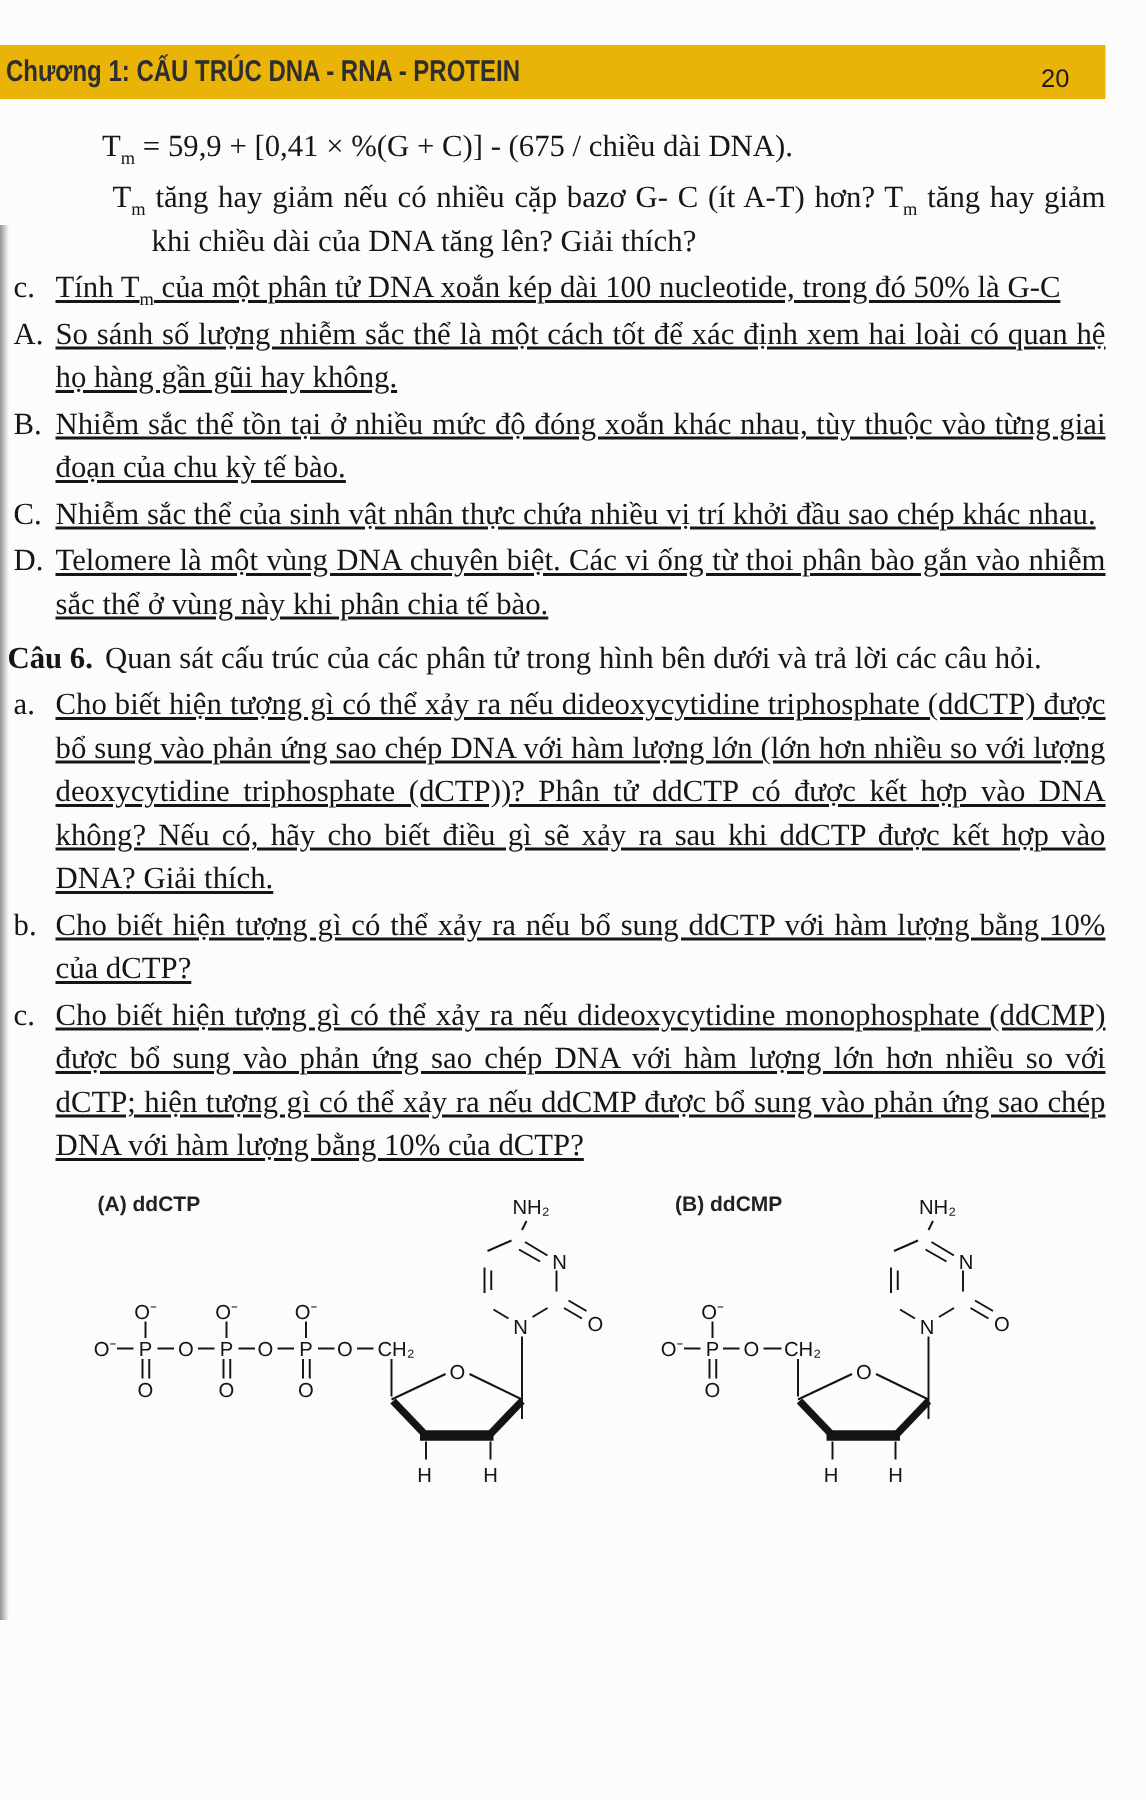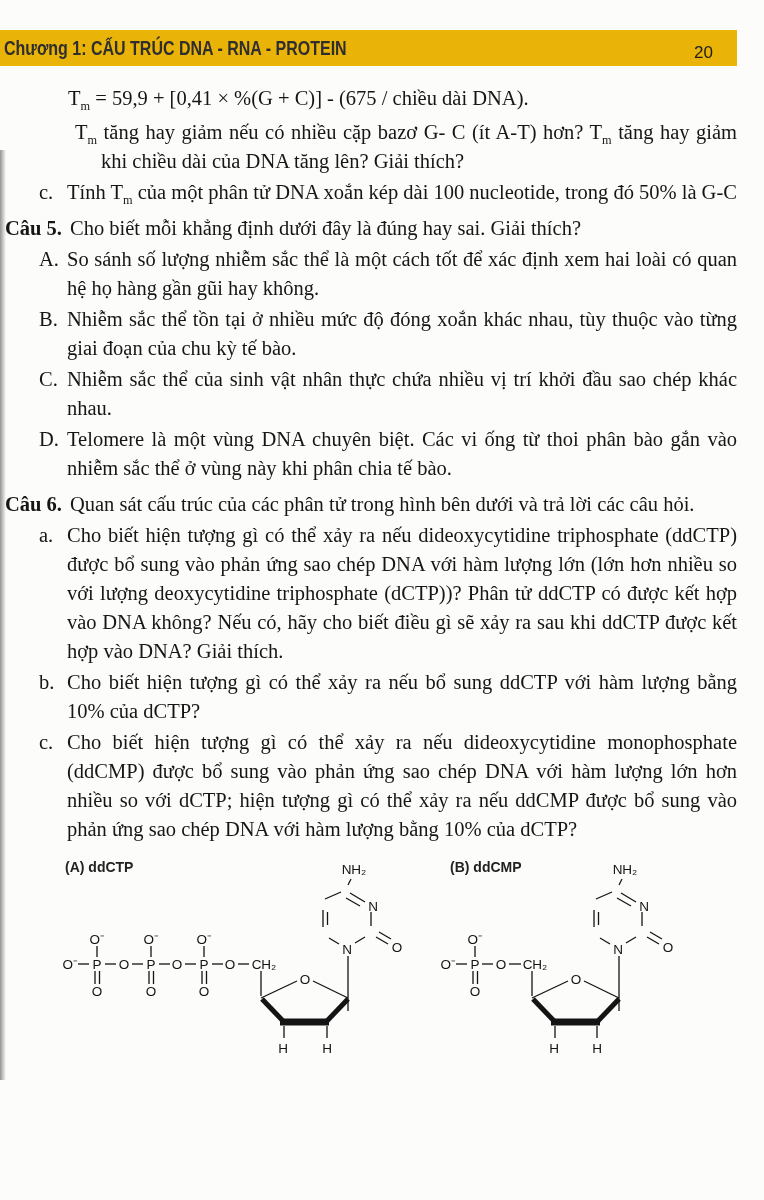--- a/index.html
+++ b/index.html
@@ -17,21 +17,21 @@
   .page-number{
     position:absolute;right:24px;bottom:3px;
     font-family:"Liberation Sans",sans-serif;font-size:17px;color:#1d1d1d;
   }
   .content{
     position:absolute;top:66px;left:0;width:737px;
     font-size:20.5px;line-height:29px;text-align:justify;
   }
   .block-formula{margin:18px 0 5px;text-align:left;padding-left:68px;}
   .block-para{padding-left:101px;text-indent:-26px;margin:0;}
-  .block-item{padding-left:67px;margin:2px 0;}
+  .block-item{padding-left:37px;margin:2px 0;text-decoration:underline;}
   .block-item .marker{display:inline-block;width:28px;margin-left:-28px;}
   .block-question{margin:7px 0 2px;padding-left:5px;}
   .block-question .marker{font-weight:700;padding-right:8px;}
   sub{font-size:0.6em;line-height:0;}
   .figure{position:relative;height:218px;margin-top:8px;width:737px;}
   .figure svg{position:absolute;top:0;overflow:visible;}
   .atom{font-family:"Liberation Sans",sans-serif;font-size:13.5px;fill:#141414;}
   .fig-label{font-family:"Liberation Sans",sans-serif;font-size:14px;font-weight:600;fill:#222;}
   .edge-shadow{
     position:absolute;left:0;top:150px;width:6px;height:930px;pointer-events:none;
@@ -46,21 +46,20 @@
   <div class="header-bar" style="background: #eab308;">
     <div class="header-title">Chương 1: CẤU TRÚC DNA - RNA - PROTEIN</div>
     <div class="page-number">20</div>
   </div>
 
   <div class="content">
     <div id="blocks-top">
         <div class="block-formula"><span><span>T</span><sub>m</sub><span> = 59,9 + [0,41 × %(G + C)] - (675 / chiều dài DNA).</span></span></div>
         <div class="block-para"><span><span>T</span><sub>m</sub><span> tăng hay giảm nếu có nhiều cặp bazơ G- C (ít A-T) hơn? T</span><sub>m</sub><span> tăng hay giảm khi chiều dài của DNA tăng lên? Giải thích?</span></span></div>
         <div class="block-item"><span class="marker">c.</span><span><span>Tính T</span><sub>m</sub><span> của một phân tử DNA xoắn kép dài 100 nucleotide, trong đó 50% là G-C</span></span></div>
-        <div class="block-question"><span class="marker">Câu 5.</span><span><span>Cho biết mỗi khẳng định dưới đây là đúng hay sai. Giải thích?</span></span></div>
         <div class="block-item"><span class="marker">A.</span><span><span>So sánh số lượng nhiễm sắc thể là một cách tốt để xác định xem hai loài có quan hệ họ hàng gần gũi hay không.</span></span></div>
         <div class="block-item"><span class="marker">B.</span><span><span>Nhiễm sắc thể tồn tại ở nhiều mức độ đóng xoắn khác nhau, tùy thuộc vào từng giai đoạn của chu kỳ tế bào.</span></span></div>
         <div class="block-item"><span class="marker">C.</span><span><span>Nhiễm sắc thể của sinh vật nhân thực chứa nhiều vị trí khởi đầu sao chép khác nhau.</span></span></div>
         <div class="block-item"><span class="marker">D.</span><span><span>Telomere là một vùng DNA chuyên biệt. Các vi ống từ thoi phân bào gắn vào nhiễm sắc thể ở vùng này khi phân chia tế bào.</span></span></div>
         <div class="block-question"><span class="marker">Câu 6.</span><span><span>Quan sát cấu trúc của các phân tử trong hình bên dưới và trả lời các câu hỏi.</span></span></div>
         <div class="block-item"><span class="marker">a.</span><span><span>Cho biết hiện tượng gì có thể xảy ra nếu dideoxycytidine triphosphate (ddCTP) được bổ sung vào phản ứng sao chép DNA với hàm lượng lớn (lớn hơn nhiều so với lượng deoxycytidine triphosphate (dCTP))? Phân tử ddCTP có được kết hợp vào DNA không? Nếu có, hãy cho biết điều gì sẽ xảy ra sau khi ddCTP được kết hợp vào DNA? Giải thích.</span></span></div>
         <div class="block-item"><span class="marker">b.</span><span><span>Cho biết hiện tượng gì có thể xảy ra nếu bổ sung ddCTP với hàm lượng bằng 10% của dCTP?</span></span></div>
         <div class="block-item"><span class="marker">c.</span><span><span>Cho biết hiện tượng gì có thể xảy ra nếu dideoxycytidine monophosphate (ddCMP) được bổ sung vào phản ứng sao chép DNA với hàm lượng lớn hơn nhiều so với dCTP; hiện tượng gì có thể xảy ra nếu ddCMP được bổ sung vào phản ứng sao chép DNA với hàm lượng bằng 10% của dCTP?</span></span></div>
       </div>
 

